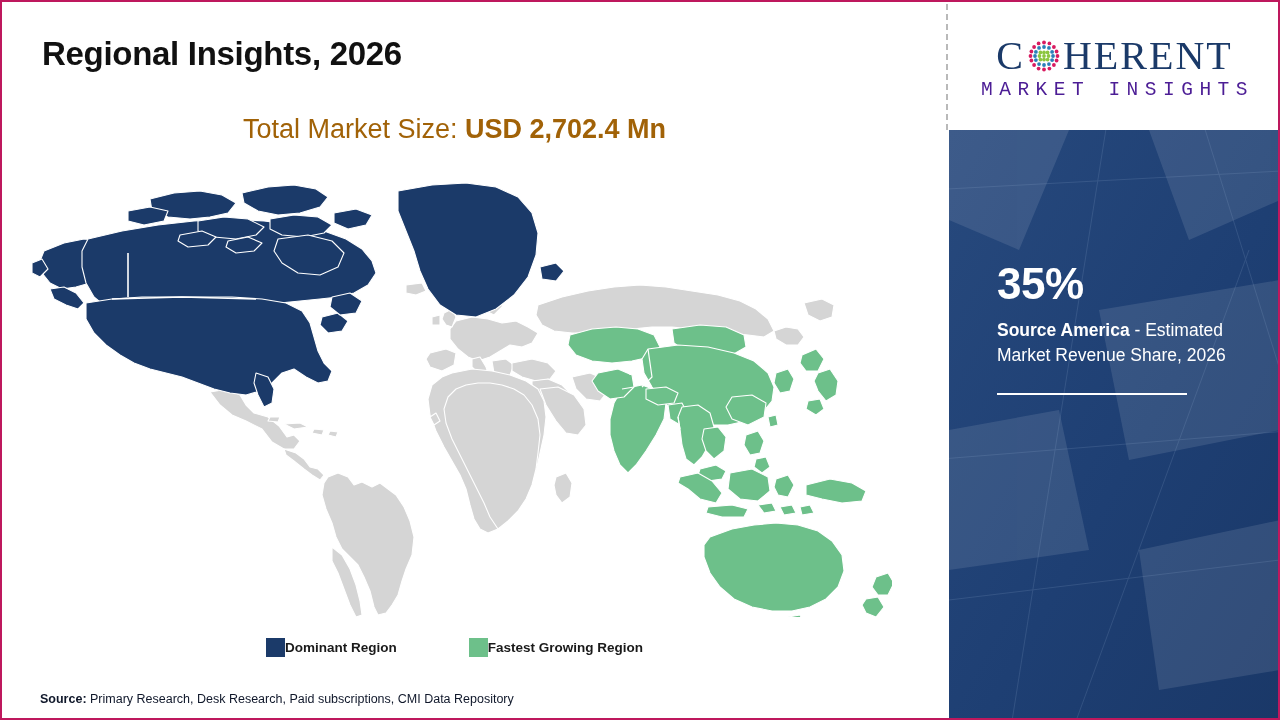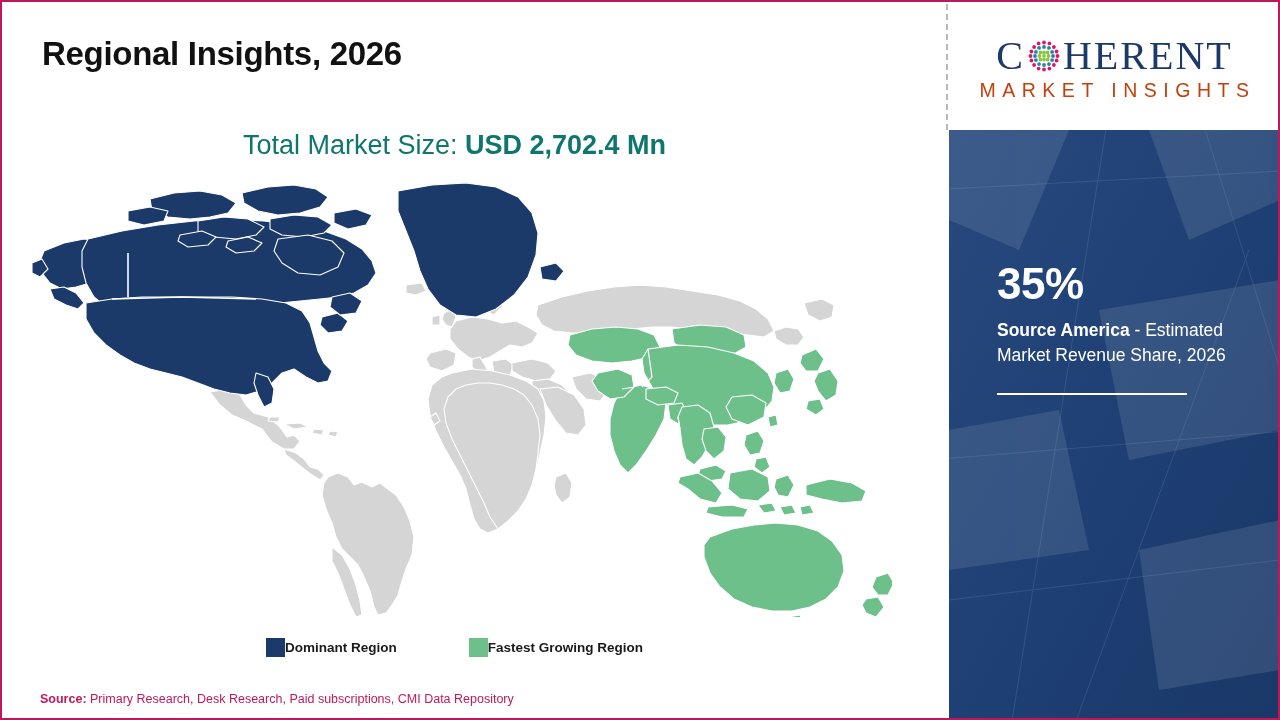--- a/index.html
+++ b/index.html
@@ -34,25 +34,25 @@
     top: 33px;
     font-size: 33px;
     font-weight: bold;
     color: #111111;
     letter-spacing: -0.3px;
     white-space: nowrap;
   }
   .market-size {
     position: absolute;
     left: 0;
-    top: 128px;
+    top: 112px;
     width: 905px;
     text-align: center;
     font-size: 27px;
-    color: #0f766e;
+    color: #a16207;
     white-space: nowrap;
   }
   .market-size .ms-value {
     font-weight: bold;
   }
 
   
   .map-wrap {
     position: absolute;
     left: 30px;
@@ -92,21 +92,21 @@
     color: #1a1a1a;
     white-space: nowrap;
   }
 
   
   .source {
     position: absolute;
     left: 38px;
     top: 690px;
     font-size: 12.5px;
-    color: #be185d;
+    color: #0f172a;
     white-space: nowrap;
   }
   .source .src-label { font-weight: bold; }
 
   
   .panel-divider {
     position: absolute;
     left: 944px;
     top: 2px;
     width: 0;
@@ -157,23 +157,23 @@
     letter-spacing: 2px;
     line-height: 1;
   }
   .logo-globe {
     width: 36px;
     height: 36px;
     margin: 0 1px;
     flex: none;
   }
   .logo-sub {
-    font-family: Liberation Sans, sans-serif;
+    font-family: Liberation Mono, monospace;
     font-size: 19.5px;
-    color: #c2410c;
+    color: #4c1d95;
     letter-spacing: 6.5px;
     padding-left: 6px;
   }
 
   .stat-block {
     position: absolute;
     left: 48px;
     top: 132px;
     width: 268px;
     z-index: 2;

